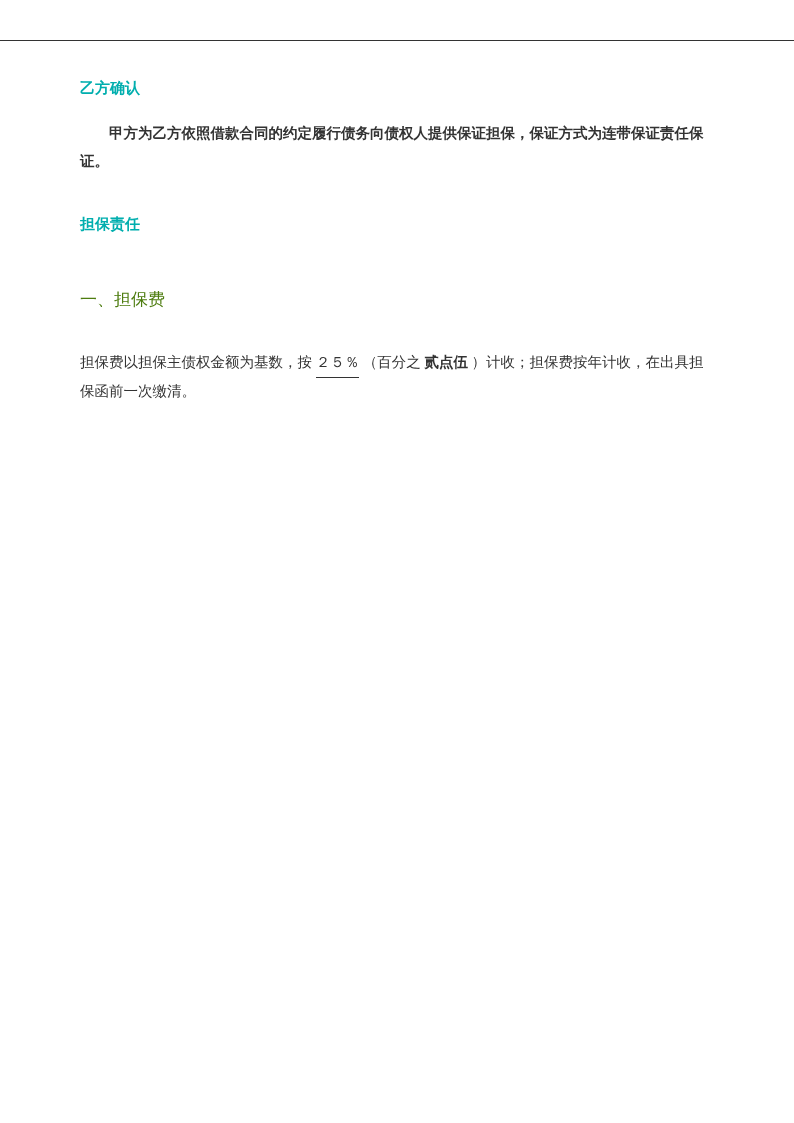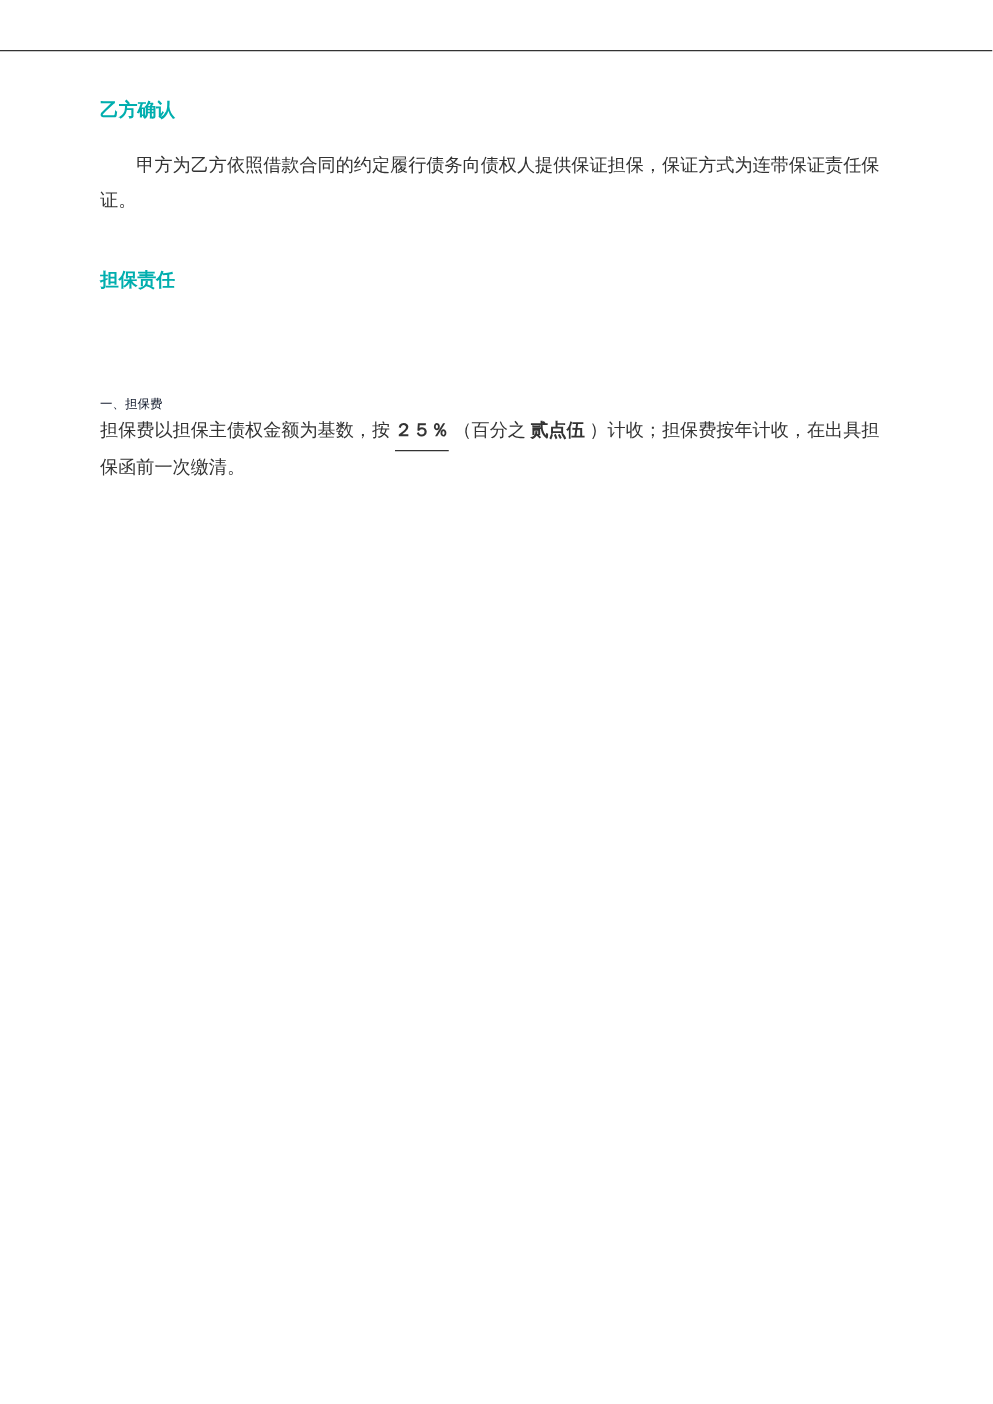--- a/index.html
+++ b/index.html
@@ -43,47 +43,49 @@
       margin-bottom: 10px;
       font-family: "SimHei", "黑体", sans-serif;
     }
 
     .paragraph {
       color: #333333;
       font-size: 14.5px;
       line-height: 1.9;
       text-indent: 2em;
       margin-bottom: 10px;
+      font-weight: bold;
     }
 
     .paragraph-no-indent {
       color: #333333;
       font-size: 14.5px;
       line-height: 1.9;
       margin-bottom: 10px;
     }
 
     .subsection-title {
-      color: #0f172a;
-      font-size: 10px;
+      color: #4d7c0f;
+      font-size: 17px;
       font-weight: normal;
-      margin-top: 30px;
+      margin-top: 2px;
       margin-bottom: 2px;
     }
 
     .inline-underline {
       font-weight: bold;
     }
 
     .percentage-fill {
       display: inline-block;
       border-bottom: 1px solid #333;
       min-width: 40px;
       text-align: center;
-      font-weight: bold;
+      font-weight: normal;
+      margin-top: 36px;
     }
 
     .spacer {
       height: 12px;
     }
 
     .spacer-sm {
       height: 6px;
     }
   </style>

